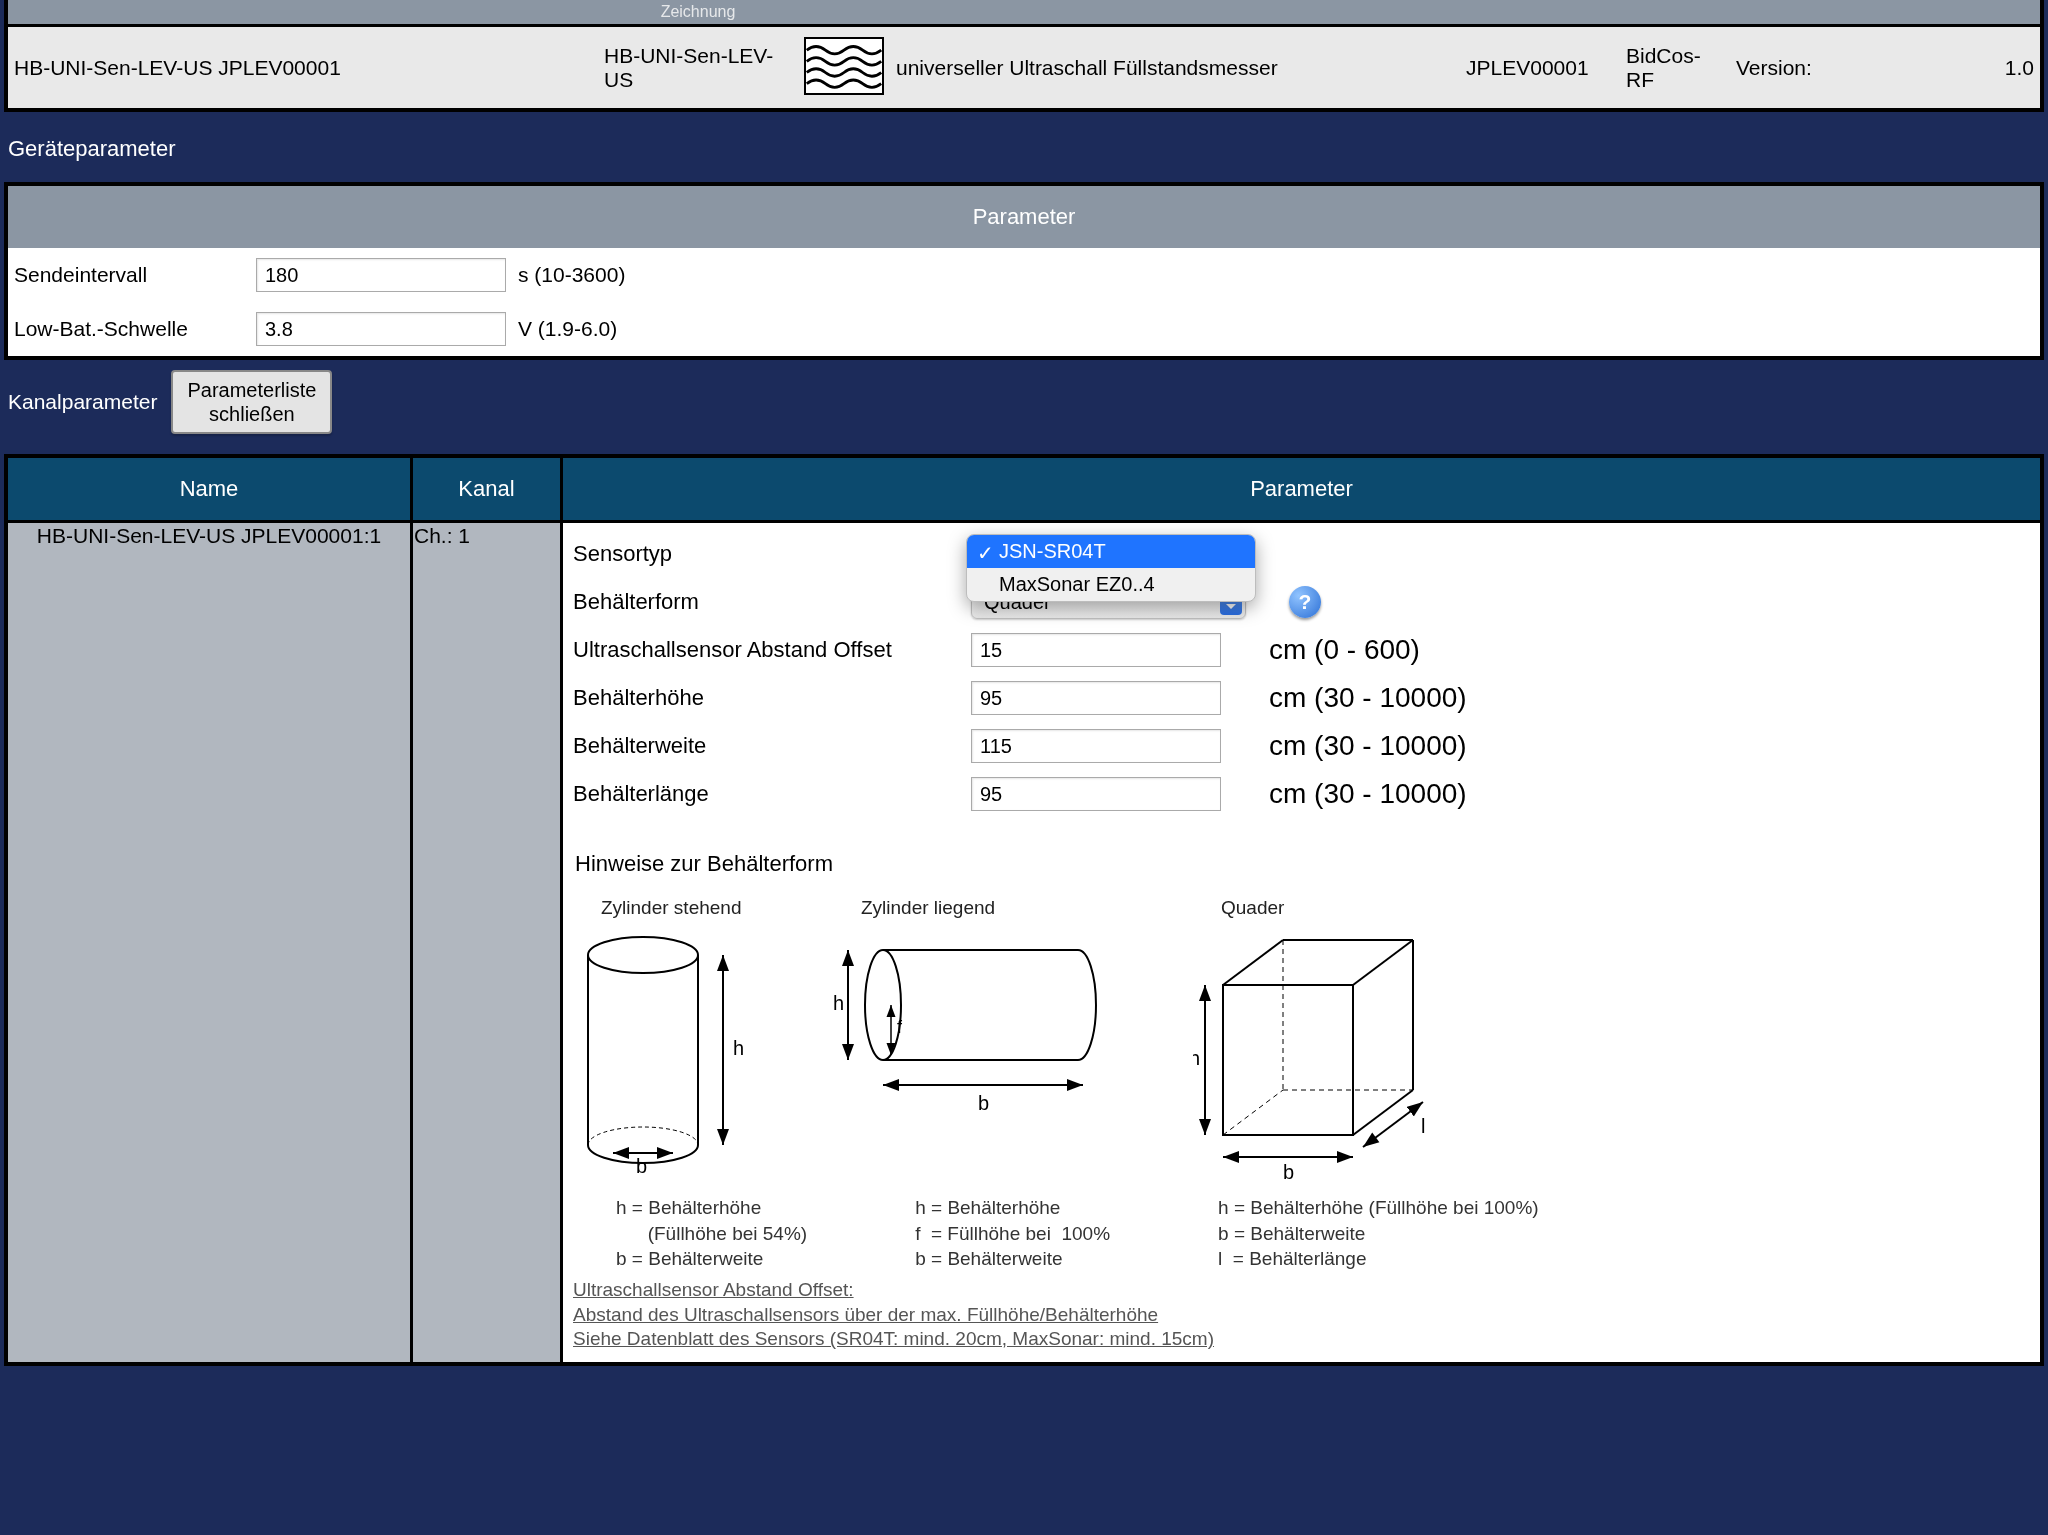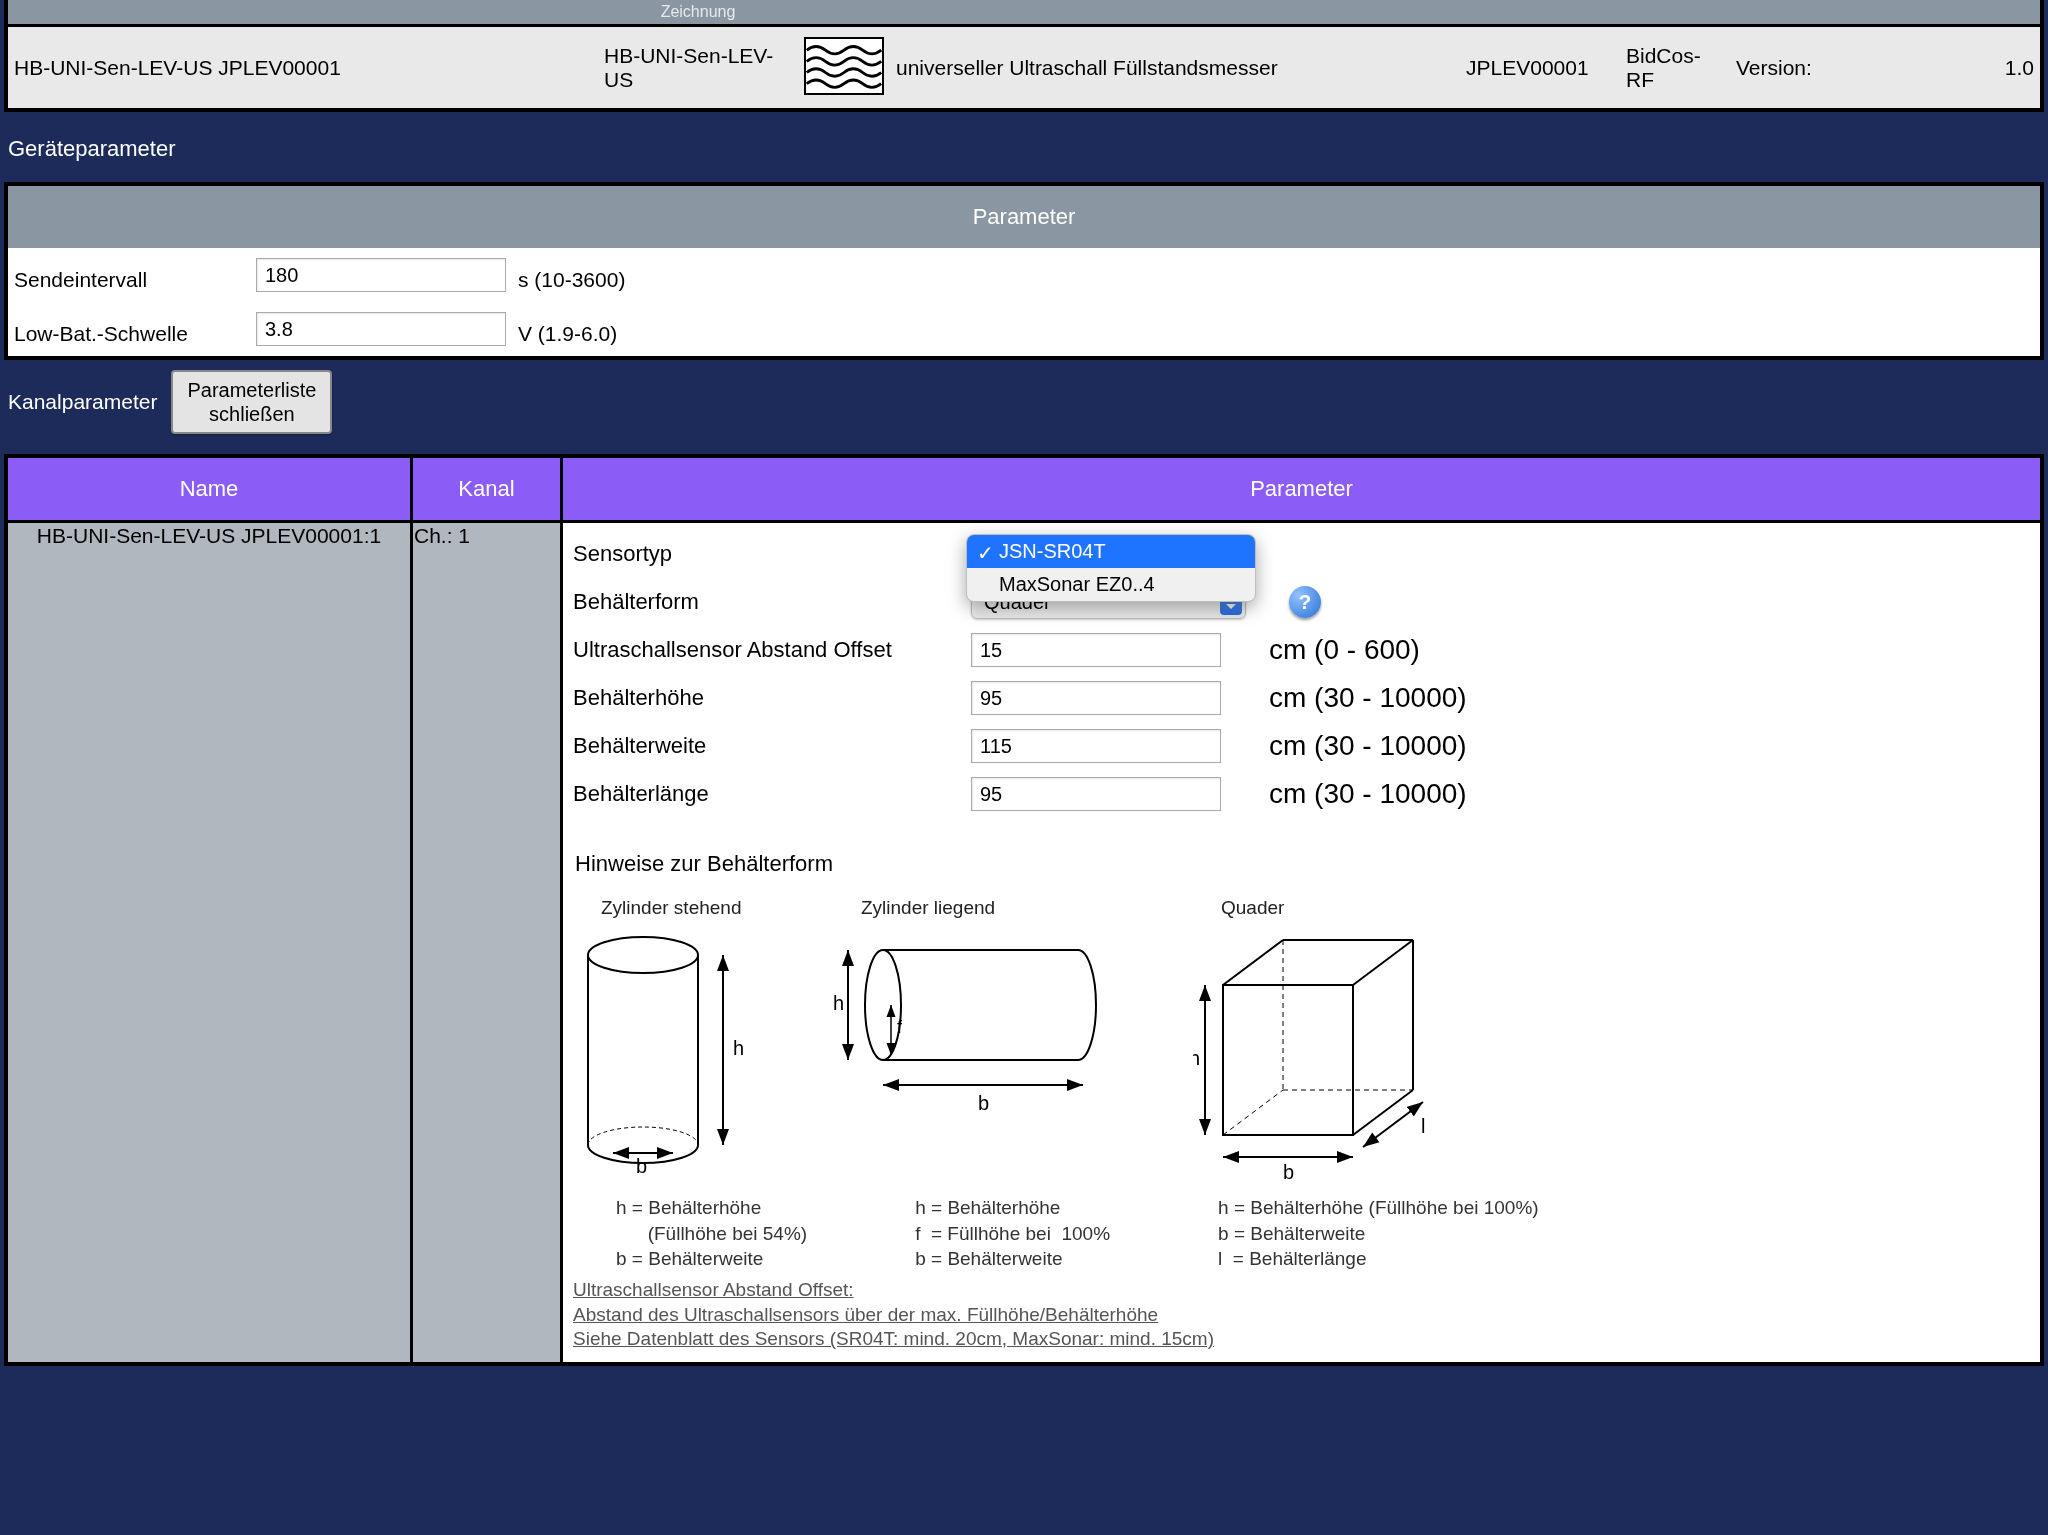--- a/index.html
+++ b/index.html
@@ -58,21 +58,21 @@
     display: flex;
     align-items: center;
     justify-content: center;
     font-size: 22px;
   }
   .white-body {
     background: #fff;
   }
   .param-row {
     display: flex;
-    align-items: flex-end;
+    align-items: center;
     gap: 12px;
     padding: 10px 6px;
   }
   .param-label { width: 230px; }
   input.text {
     width: 250px;
     height: 34px;
     border: 1px solid #aaa;
     background: #fff;
     font-size: 20px;
@@ -98,21 +98,21 @@
     box-shadow: 0 2px 2px rgba(0,0,0,0.2);
   }
   table.channel {
     width: 2040px;
     margin: 10px 4px 10px;
     border-collapse: separate;
     border-spacing: 0;
     border: 4px solid #000;
   }
   table.channel th {
-    background: #8b5cf6;
+    background: #0c4a6e;
     color: #fff;
     font-weight: normal;
     font-size: 22px;
     padding: 18px 8px;
     border-right: 3px solid #000;
     border-bottom: 3px solid #000;
   }
   table.channel th:last-child { border-right: none; }
   table.channel td {
     vertical-align: top;

